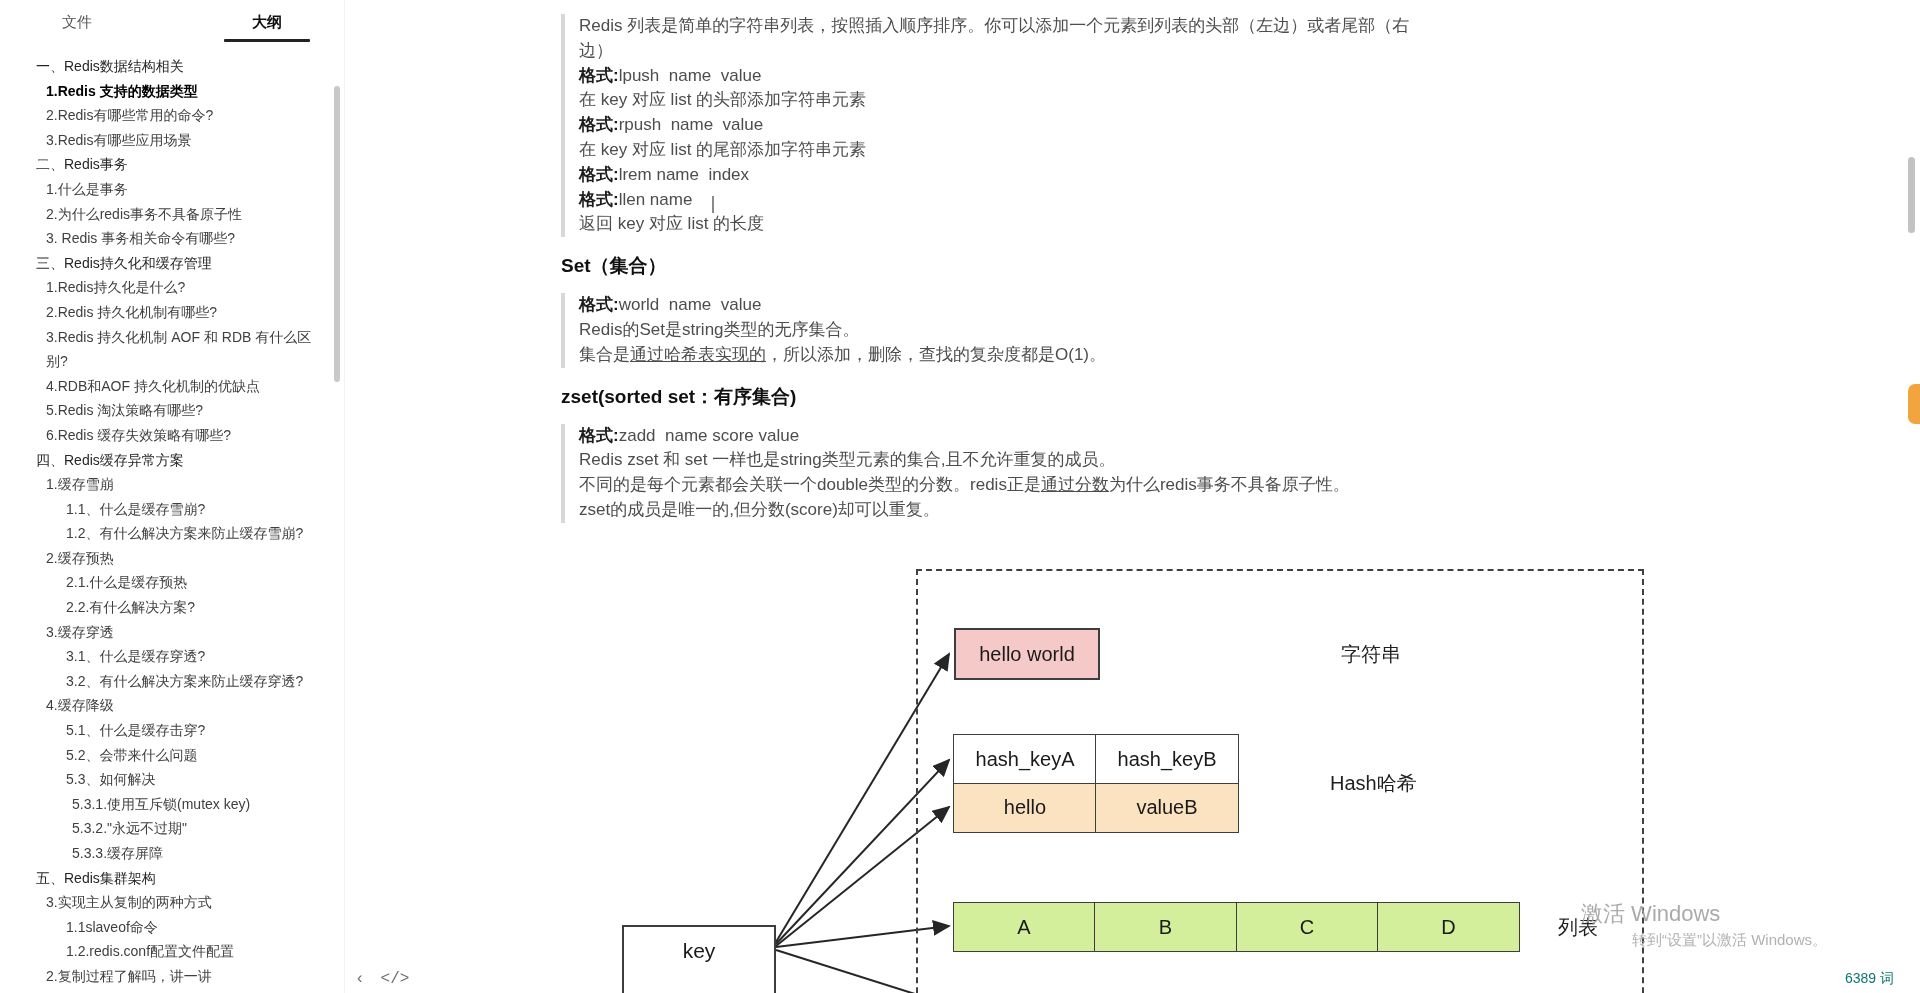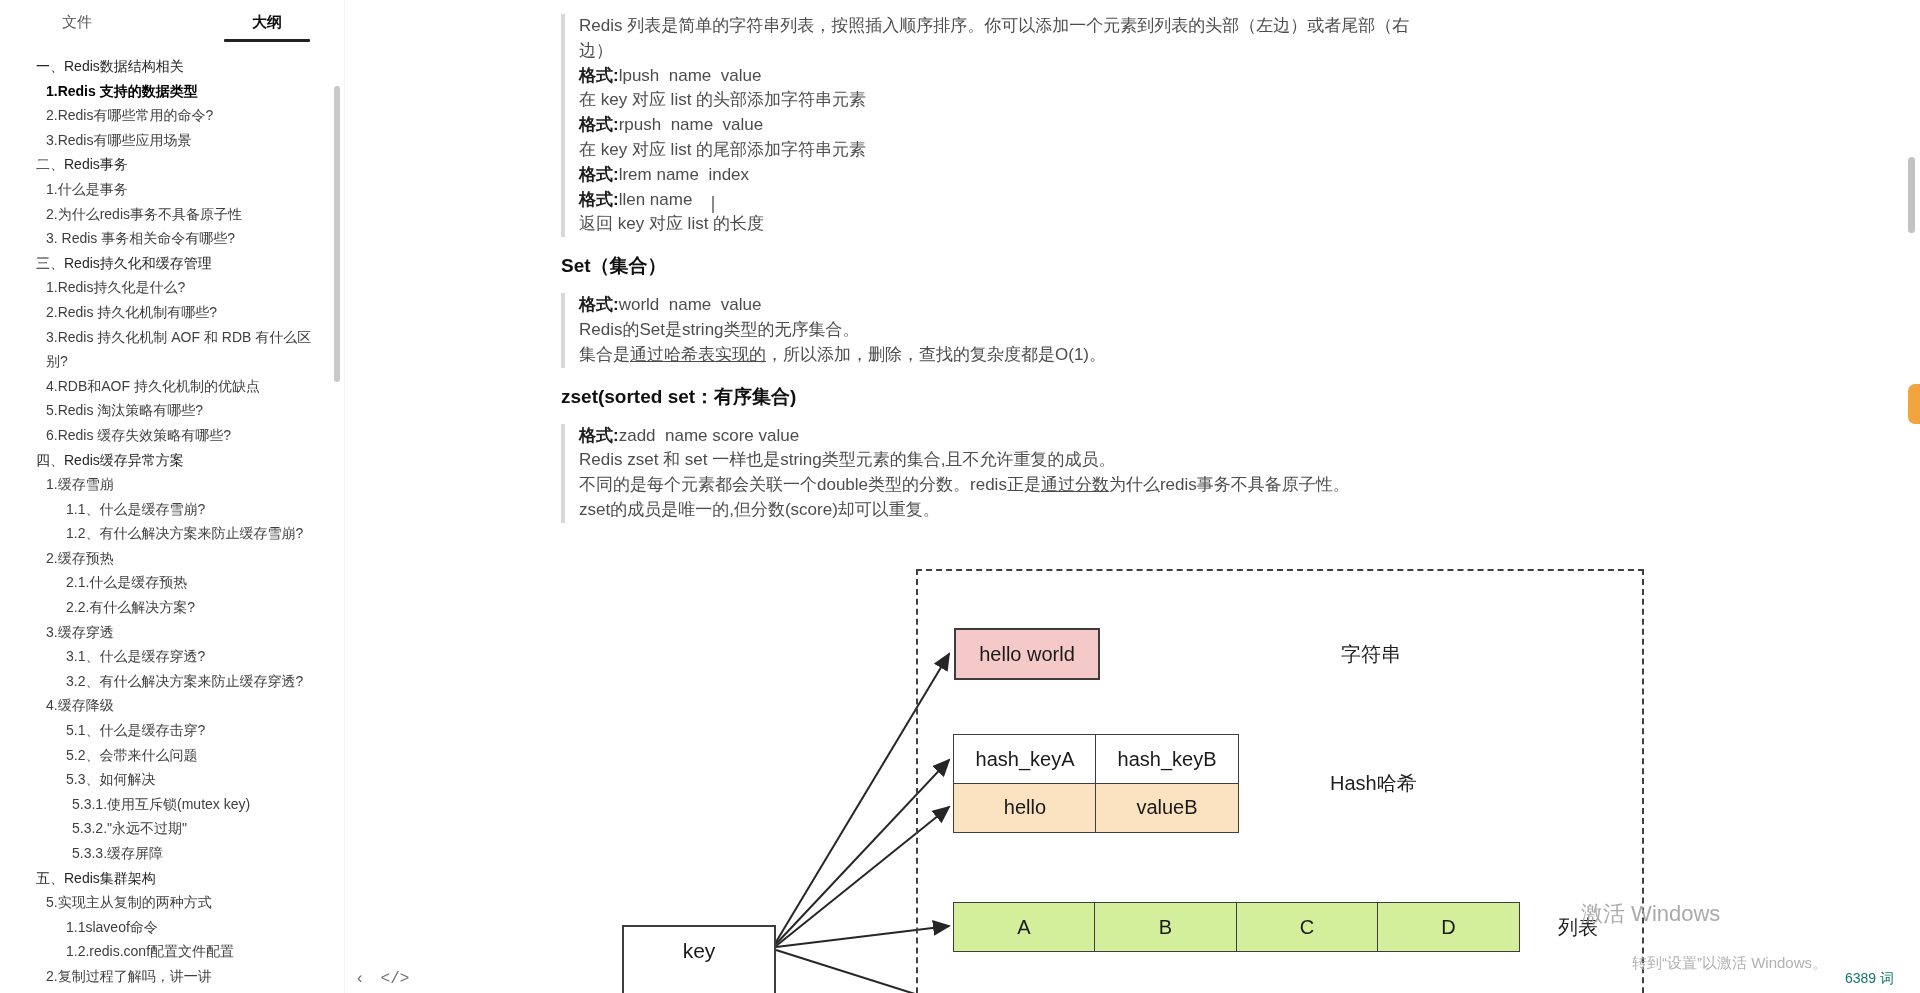--- a/index.html
+++ b/index.html
@@ -79,21 +79,21 @@
     font-size:20px; color:#1a1a1a;
   }
   .dlabel { position:absolute; font-size:20px; color:#1f1f1f; }
   .str-label  { left:1341px; top:641px; }
   .hash-label { left:1330px; top:770px; }
   .list-label { left:1558px; top:914px; }
   .arrows { position:absolute; left:600px; top:560px; width:1060px; height:433px; pointer-events:none; }
 
   
   .wm1 { position:absolute; left:1581px; top:899px; font-size:22px; color:#9f9f9f; opacity:.88; z-index:5; }
-  .wm2 { position:absolute; left:1632px; top:954px; font-size:15px; color:#a9a9a9; opacity:.9; z-index:5; }
+  .wm2 { position:absolute; left:1632px; top:931px; font-size:15px; color:#a9a9a9; opacity:.9; z-index:5; }
   .wordcount { position:absolute; right:26px; bottom:5px; font-size:14px; color:#0f766e; }
   .nav-icons { position:absolute; left:355px; bottom:5px; display:flex; gap:16px; color:#6f6f6f; }
   .nav-icons .ic { font-size:16px; cursor:pointer; font-family:"Liberation Mono","DejaVu Sans Mono",monospace; }
   .main-scroll-thumb { position:absolute; right:5px; top:157px; width:7px; height:76px; background:#c2c2c2; border-radius:4px; }
   .scroll-marker { position:absolute; right:0; top:384px; width:12px; height:40px; background:#f2a43f; border-radius:7px 0 0 7px; }
 </style>
 </head>
 <body>
 
 <div class="app">
@@ -231,21 +231,21 @@
 
         <div class="o-item lv3">
           <span>5.3.3.缓存屏障</span>
         </div>
 
         <div class="o-item lv0">
           <span>五、Redis集群架构</span>
         </div>
 
         <div class="o-item lv1">
-          <span>5.实现主从复制的两种方式</span>
+          <span>3.实现主从复制的两种方式</span>
         </div>
 
         <div class="o-item lv2">
           <span>1.1slaveof命令</span>
         </div>
 
         <div class="o-item lv2">
           <span>1.2.redis.conf配置文件配置</span>
         </div>
 

